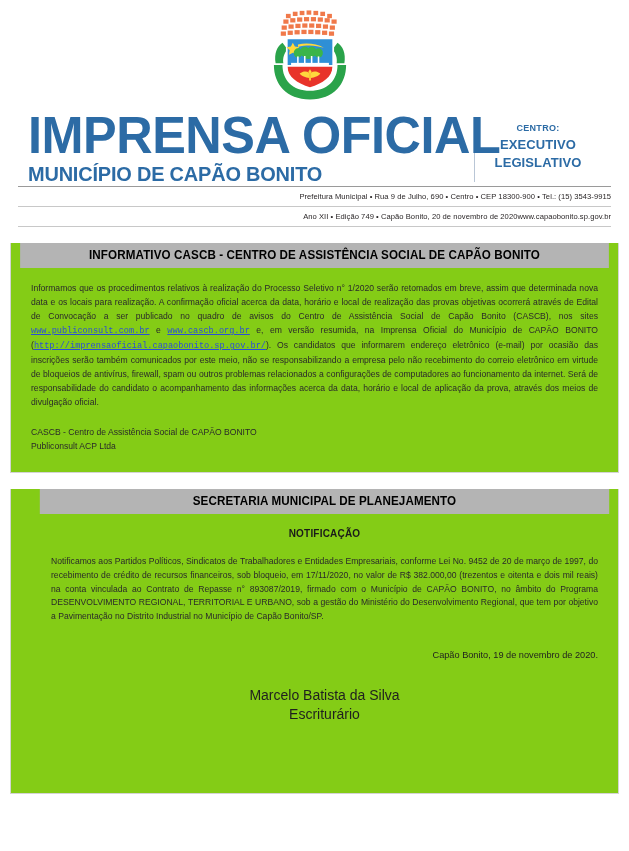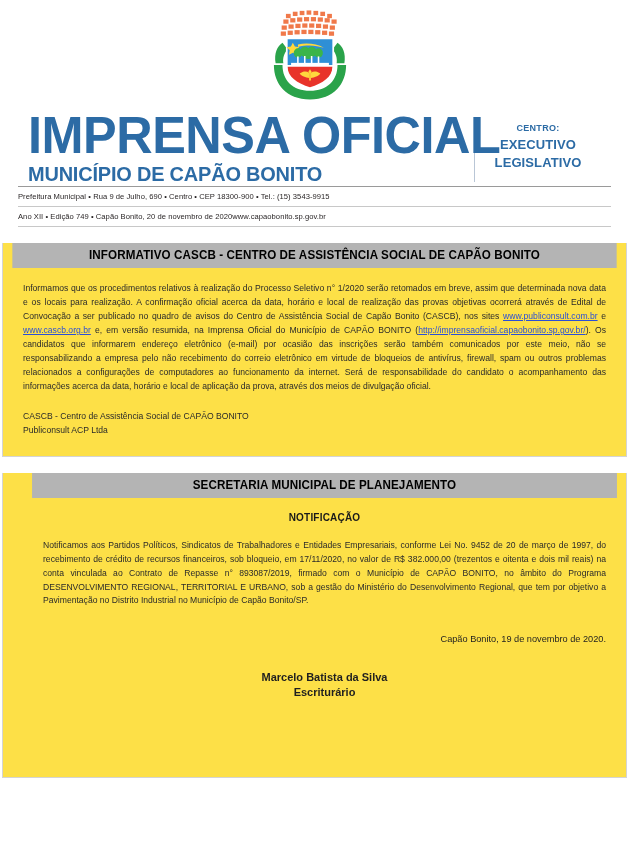--- a/index.html
+++ b/index.html
@@ -107,33 +107,33 @@
   .rule.thin { background: #c8c8c8; }
 
   .meta-line {
     margin: 0 18px;
     font-size: 7.6px;
     line-height: 1.2;
     letter-spacing: 0.05px;
     color: #231f20;
     padding: 5px 0 5px 0;
     display: flex;
-    justify-content: flex-start;
+    justify-content: flex-end;
     align-items: baseline;
   }
   .meta-line .meta-right {
     text-align: right;
   }
 
   
   .block {
-    margin: 0 2px;
+    margin: 0 10px;
     border: 1px solid #d4d4d4;
     border-top: none;
-    background: #fde047;
+    background: #84cc16;
     box-sizing: border-box;
   }
   .block-header {
     background: #b4b4b4;
     color: #000000;
     font-family: "Liberation Sans Narrow", "Liberation Sans", sans-serif;
     font-weight: bold;
     font-size: 12px;
     letter-spacing: 0.1px;
     text-align: center;
@@ -151,20 +151,21 @@
     text-align: justify;
     color: #2a2a2a;
   }
   .block-body p.justify-full {
     text-align: justify;
     text-align-last: left;
   }
   a.doc-link {
     color: #2b4fd6;
     text-decoration: underline;
+    font-family: Liberation Mono, monospace;
   }
   .sig-lines {
     margin-top: 16px;
   }
   .sig-lines div {
     font-size: 8.6px;
     line-height: 1.62;
     color: #2a2a2a;
   }
 
@@ -186,25 +187,24 @@
     margin: 0;
   }
   .notif-place {
     text-align: right;
     font-size: 9.2px;
     color: #1f1f1f;
     margin-top: 26px;
   }
   .notif-signature {
     text-align: center;
-    font-size: 11px;
+    font-size: 14px;
     line-height: 1.35;
     color: #1f1f1f;
     margin-top: 26px;
-    font-weight: bold;
   }
   .block.second {
     border-top: none;
     min-height: 305px;
     padding-left: 20px;
   }
   .spacer-12 { height: 16px; }
 </style>
 </head>
 <body>

